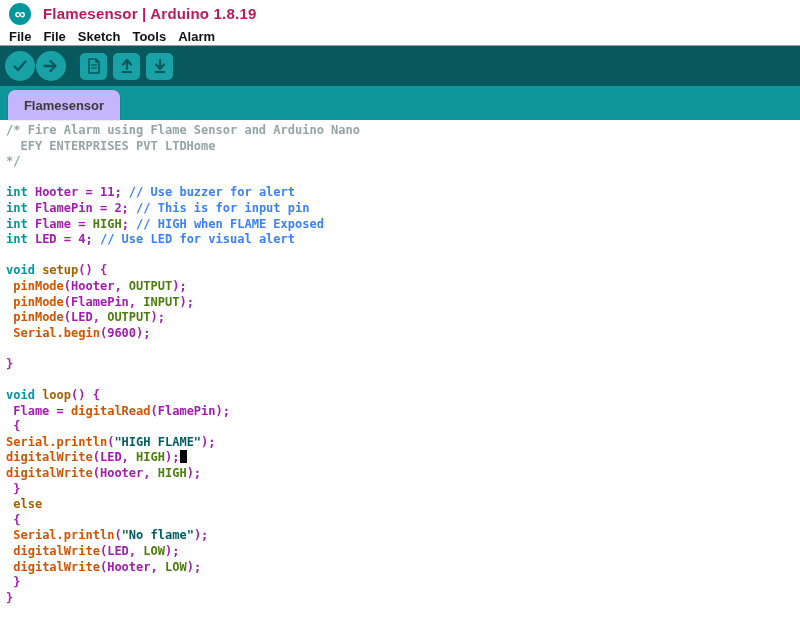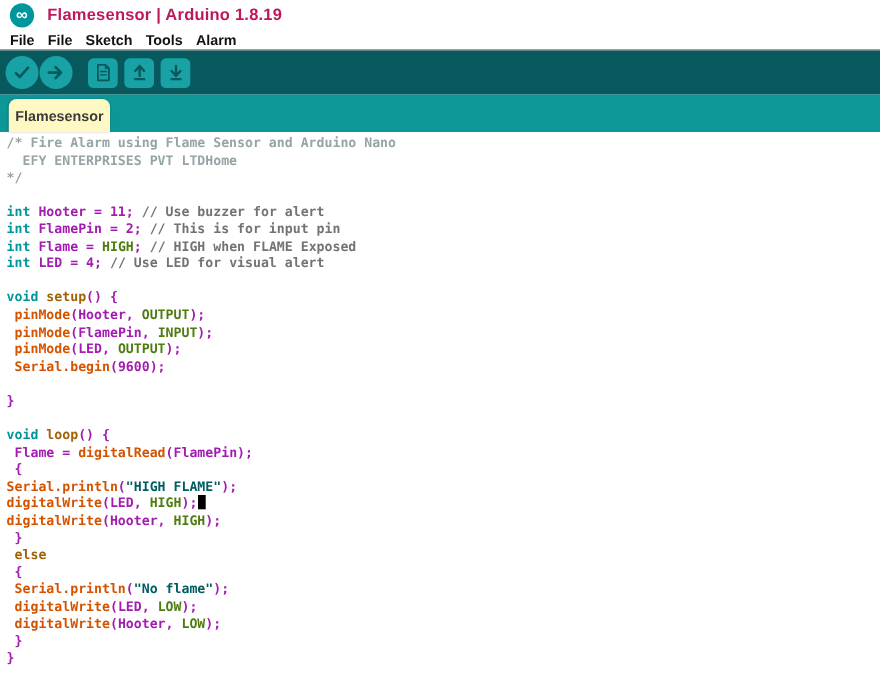--- a/index.html
+++ b/index.html
@@ -21,37 +21,37 @@
   .toolbar { height:41px; background:#07595E; border-top:1px solid #9f9f9f;
              display:flex; align-items:center; padding-left:5px; }
   .tb-btn { display:flex; align-items:center; justify-content:center; cursor:pointer; }
   .tb-circle { width:30px; height:30px; border-radius:50%; background:#18A2A6; margin-right:1px; }
   .tb-square { width:27px; height:27px; border-radius:5px; background:#18A2A6; margin-right:6px; }
   .tb-gap { width:13px; }
   .tb-btn svg { display:block; }
 
   
   .tabstrip { height:34px; background:#0E9799; position:relative; }
-  .tab { position:absolute; left:8px; bottom:0; width:92px; height:30px; background:#fef9c3;
+  .tab { position:absolute; left:8px; bottom:0; width:112px; height:30px; background:#c4b5fd;
          border-radius:7px 7px 0 0; display:flex; align-items:center; justify-content:center;
          box-shadow:0 0 2px rgba(0,0,0,0.25); cursor:pointer; }
   .tab-label { font-size:13px; font-weight:bold; color:#3b3b3b; }
 
   
   .editor { height:515px; background:#ffffff; padding:3px 16px 0 6px; overflow:hidden; cursor:text; }
   .code-line { height:15.6px; line-height:15.6px; white-space:pre;
                font-family:"DejaVu Sans Mono", monospace; font-size:12px; font-weight:bold; }
   .tok-p   { color:#a21caf; }
   .tok-kw  { color:#00979C; }
   .tok-fn  { color:#D35400; }
   .tok-st  { color:#a16207; }
   .tok-lit { color:#4d7c0f; }
   .tok-str { color:#005C5F; }
   .tok-c1  { color:#95A5A6; }
-  .tok-c2  { color:#737373; }
+  .tok-c2  { color:#3b82f6; }
   .caret { display:inline-block; width:7px; height:13px; background:#000000;
            vertical-align:-2px; margin-left:1px; }
 </style>
 </head>
 <body>
 
 <div class="titlebar">
   <div class="app-icon">∞</div>
   <div class="win-title">Flamesensor | Arduino 1.8.19</div>
 </div>

